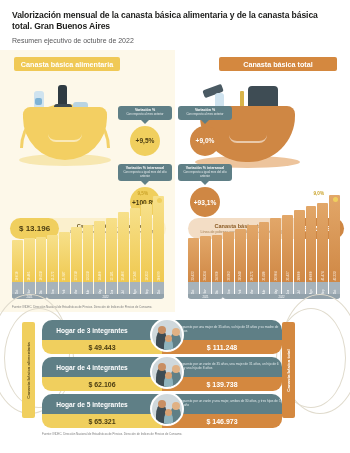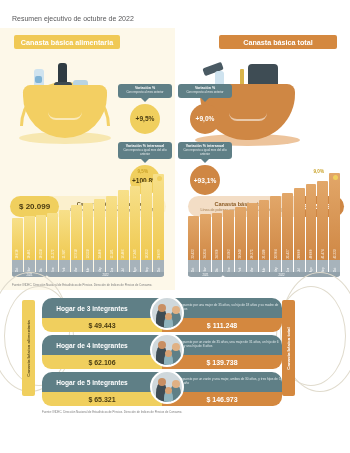--- a/index.html
+++ b/index.html
@@ -199,20 +199,21 @@
     position:absolute; left:108px; top:-2px; width:34px; height:34px;
     border-radius:50%; background:#cfd8dc; border:2px solid #fff;
     overflow:hidden; z-index:3;
   }
   .av { position:absolute; border-radius:50% 50% 4px 4px; }
 </style>
 </head>
 <body>
 
 <div class="header">
+  <h1>Valorización mensual de la canasta básica alimentaria y de la canasta básica total. Gran Buenos Aires</h1>
   <div class="subtitle">Resumen ejecutivo de octubre de 2022</div>
 </div>
 
 <div class="board">
 
   <div class="panel left">
     <div class="panel-title">Canasta básica alimentaria</div>
 
     <div class="basket left">
       <div class="shadow y"></div>
@@ -282,21 +283,21 @@
     <div class="badge-group bg-r2" style="left:3px;">
       <div class="callout">
         <div class="c-head">Variación % interanual</div>
         <div class="c-sub">Con respecto a igual mes del año anterior</div>
       </div>
       <div class="circle ora">+93,1%</div>
     </div>
   </div>
 
   <div class="strip left">
-    <div class="amount yel">$ 20.099</div>
+    <div class="amount yel">$ 13.196</div>
     <div class="strip-txt">
       <div class="t1">Canasta básica alimentaria</div>
       <div class="t2">Línea de indigencia para un adulto equivalente (en $)</div>
     </div>
   </div>
 
   <div class="strip right">
     <div class="strip-txt">
       <div class="t1">Canasta básica total</div>
       <div class="t2">Línea de pobreza para un adulto equivalente (en $)</div>

